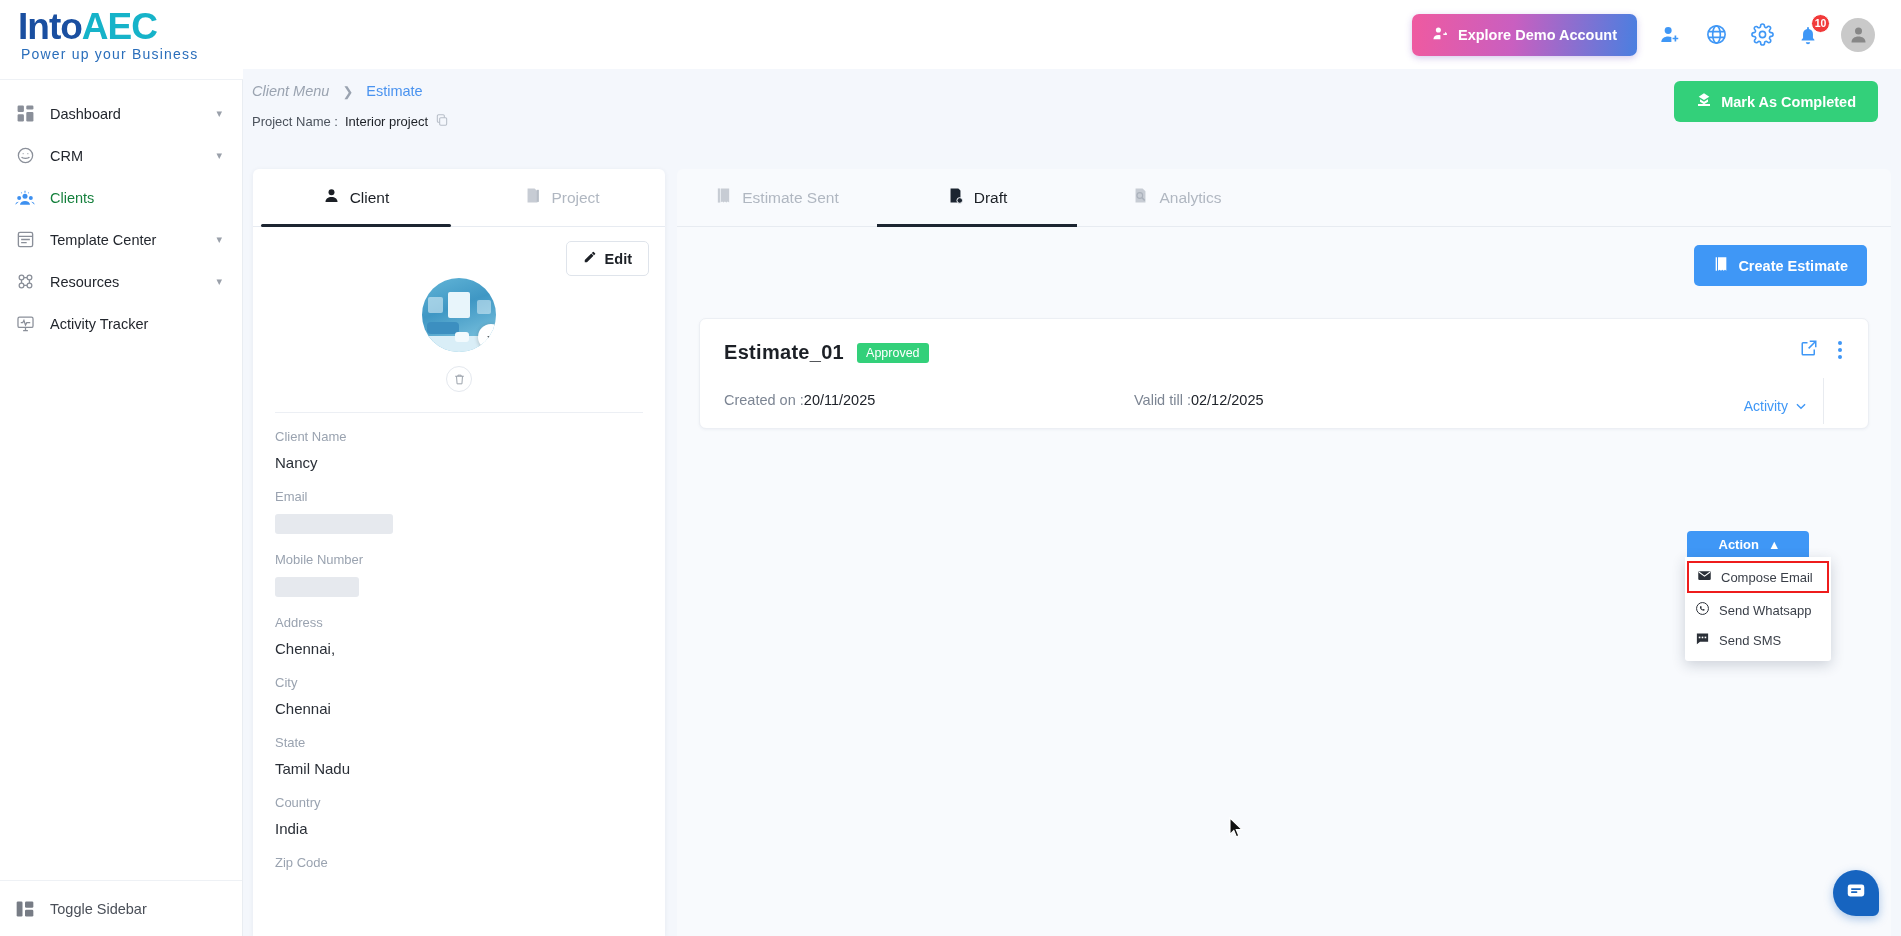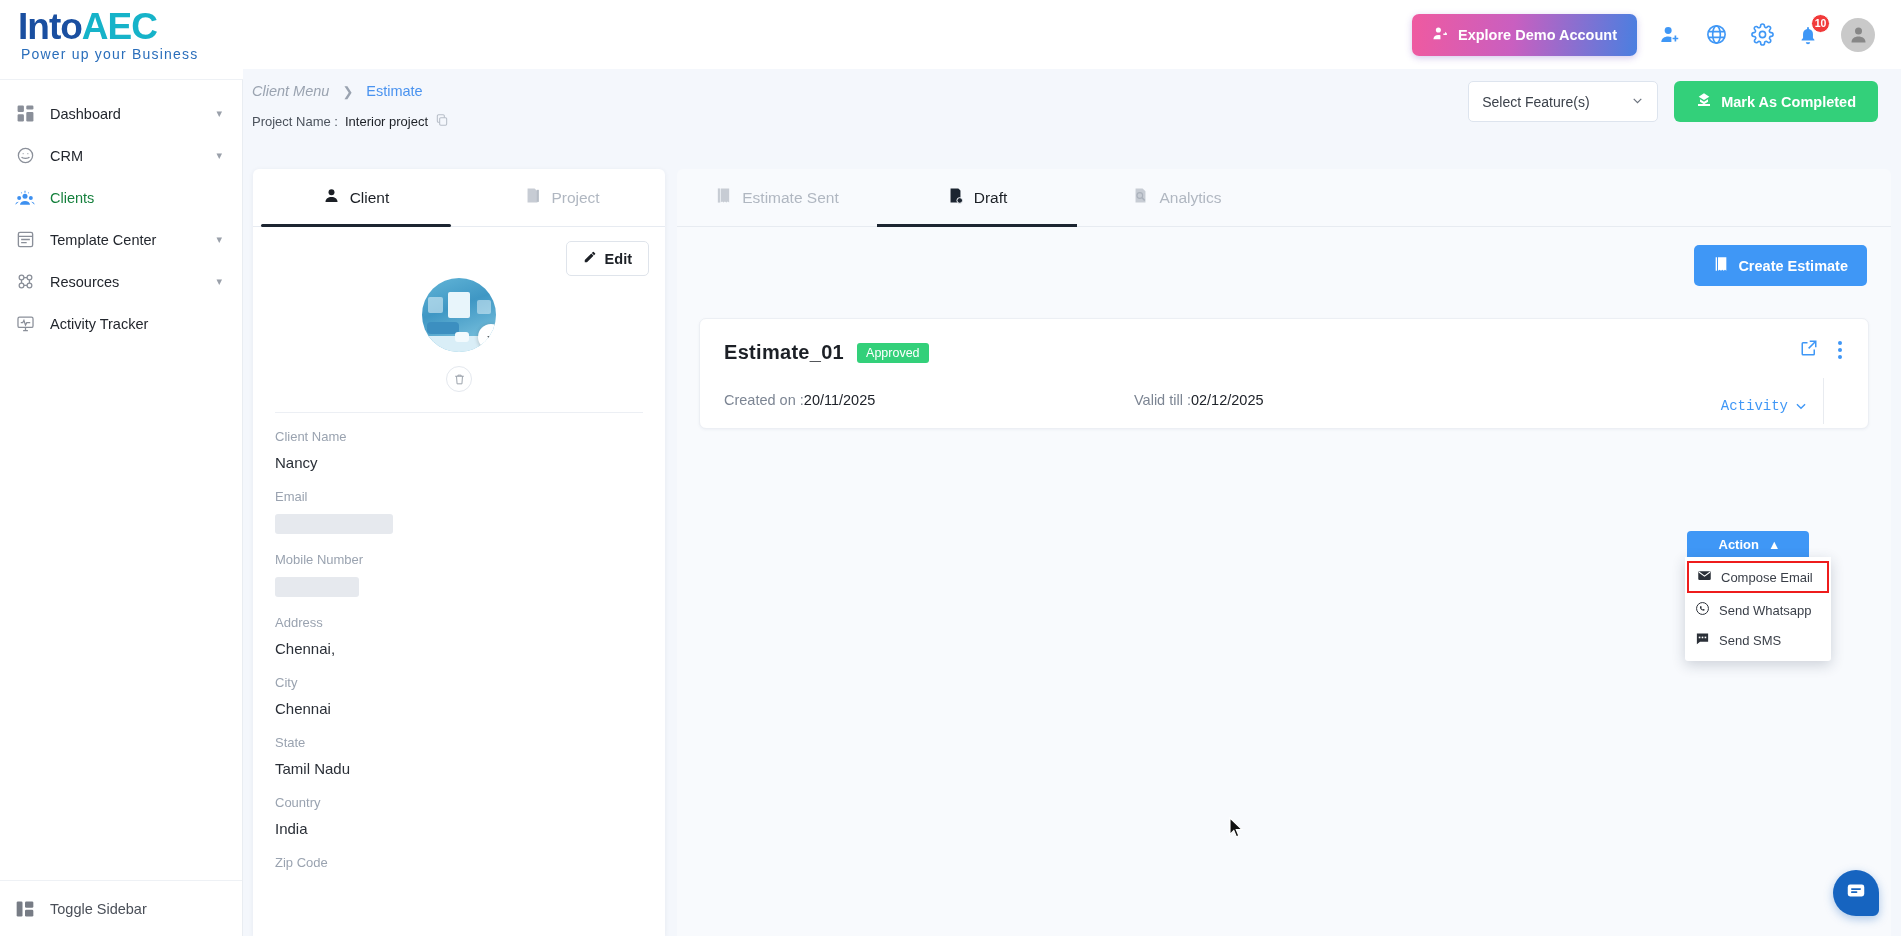--- a/index.html
+++ b/index.html
@@ -191,21 +191,21 @@
   .meta-l { color: #7c8593; width: 410px; }
   .meta-l b { color: #20242b; font-weight: 500; }
   .meta-r { color: #7c8593; }
   .meta-r b { color: #20242b; font-weight: 500; }
 
   .card-icons { position: absolute; top: 18px; right: 22px; display: flex; align-items: center; gap: 16px;}
   .ext-ico { cursor: pointer; color: #3f97f6; }
   .kebab { cursor: pointer; display: flex; flex-direction: column; gap: 3px; padding: 4px;}
   .kebab i { width: 4px; height: 4px; border-radius: 50%; background: #3f97f6; display: block; }
 
-  .card-footer { position: absolute; right: 60px; bottom: 14px; display: flex; align-items: flex-start; gap: 9px; font-family: Liberation Mono, monospace; }
+  .card-footer { position: absolute; right: 60px; bottom: 14px; display: flex; align-items: flex-start; gap: 9px; }
   .activity-link { color: #3f97f6; font-size: 14px; cursor: pointer; display: flex; align-items: center; gap: 6px;}
   .vline { position: absolute; right: 44px; bottom: 4px; width: 1px; height: 46px; background: #e8ebf0; }
 
   
   .action-wrap { position: absolute; top: 362px; right: 82px; width: 122px; z-index: 60; }
   .action-btn {
     width: 122px; height: 26px; background: #3f97f6; color: #fff; border: none;
     border-radius: 4px 4px 0 0; font-size: 13px; font-weight: bold; cursor: pointer;
     display: flex; align-items: center; justify-content: center; gap: 12px;
     font-family: "Liberation Sans", sans-serif;
@@ -398,28 +398,20 @@
       <span class="copy-ico">
         <svg width="14" height="14" viewBox="0 0 24 24" fill="none" stroke="currentColor" stroke-width="1.8">
             <rect x="8" y="8" width="12" height="13" rx="2"></rect>
             <path d="M16 8V5a2 2 0 00-2-2H6a2 2 0 00-2 2v9a2 2 0 002 2h2"></path>
           </svg>
       </span>
     </div>
   </div>
 
   <div class="head-actions">
-    <div class="select-feature">
-      <span>Select Feature(s)</span>
-      <span>
-        <svg width="13" height="13" viewBox="0 0 24 24" fill="none" stroke="#6b727d" stroke-width="2.2">
-            <path d="M5 9l7 7 7-7"></path>
-          </svg>
-      </span>
-    </div>
     <button class="mark-btn">
       <span>
         <svg width="16" height="16" viewBox="0 0 24 24" fill="#fff">
             <path d="M3 18h18v3H3zM12 2l8 5-8 5-8-5z"></path>
             <path d="M6 11l6 3.8L18 11v3.5l-6 3.8-6-3.8z"></path>
           </svg>
       </span>
       <span>Mark As Completed</span>
     </button>
   </div>

